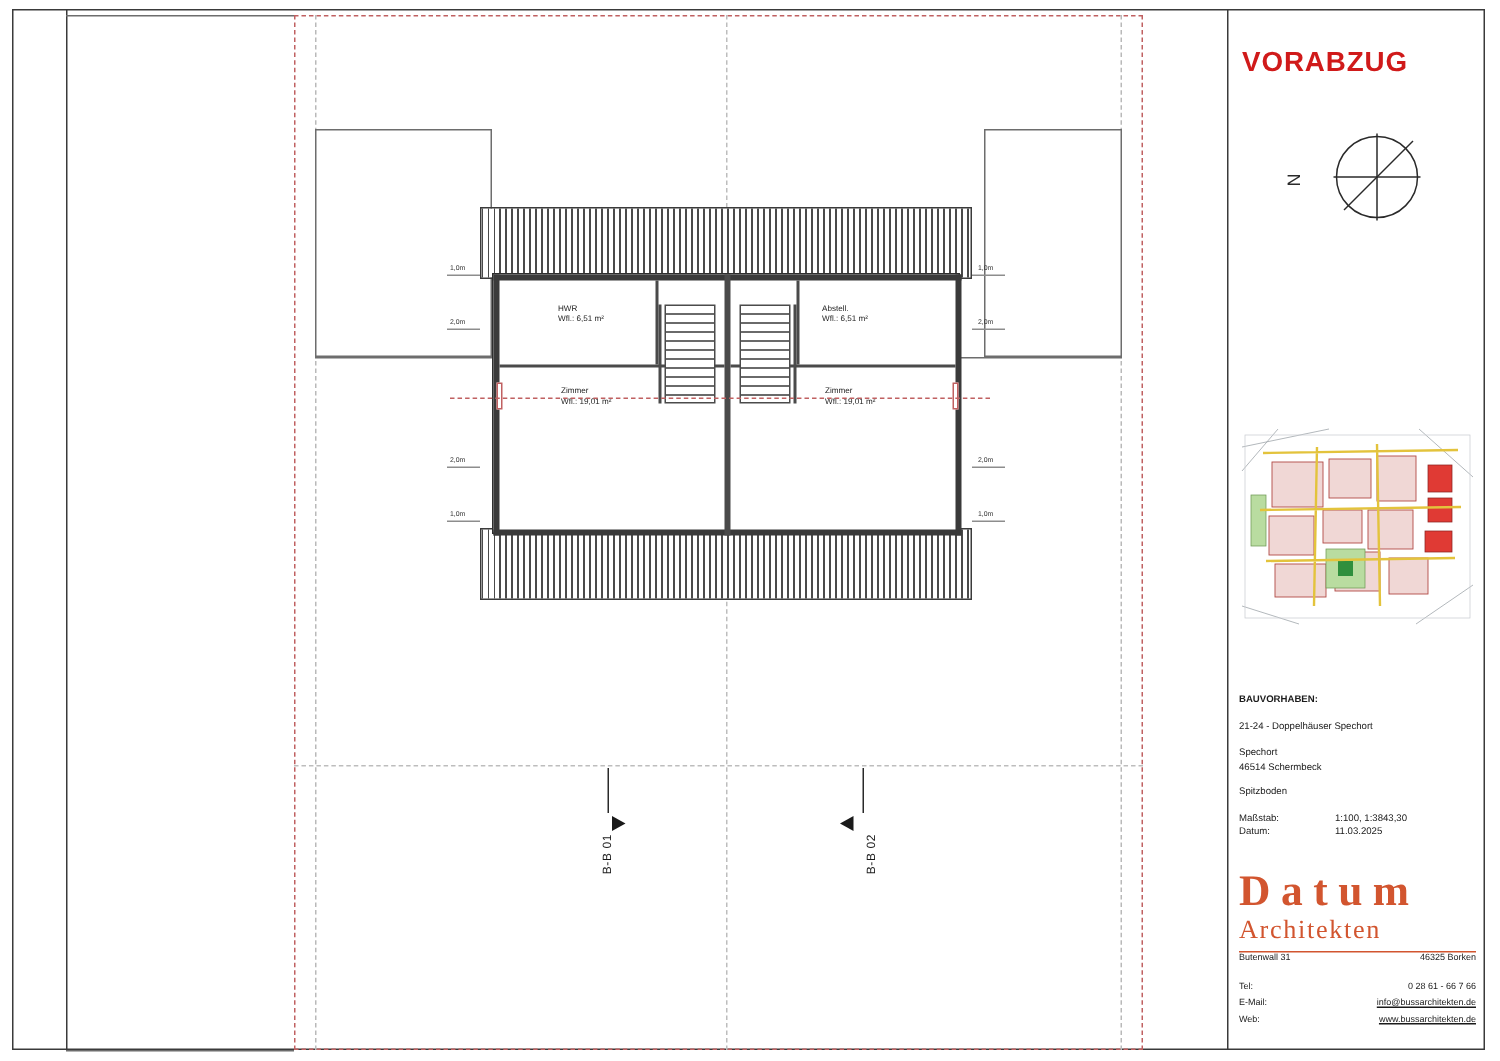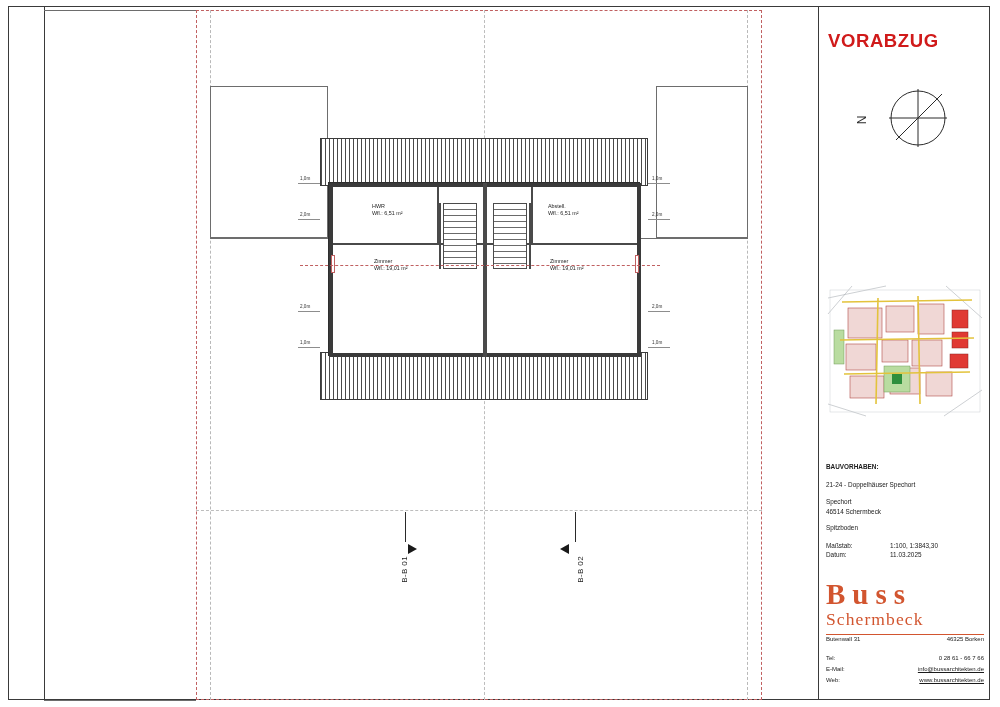--- a/index.html
+++ b/index.html
@@ -232,22 +232,22 @@
     <div class="kv">
       <span class="k">Maßstab:</span>
       <span class="v">1:100, 1:3843,30</span>
     </div>
     <div class="kv">
       <span class="k">Datum:</span>
       <span class="v">11.03.2025</span>
     </div>
   </div>
 
-  <div class="logo-buss">Buss</div>
-  <div class="logo-arch">Schermbeck</div>
+  <div class="logo-buss">Datum</div>
+  <div class="logo-arch">Architekten</div>
   <div class="logo-rule"></div>
 
   <div class="addr">
     <div class="r">
       <span class="l">Butenwall 31</span>
       <span class="rr">46325 Borken</span>
     </div>
   </div>
 
   <div class="contact">

